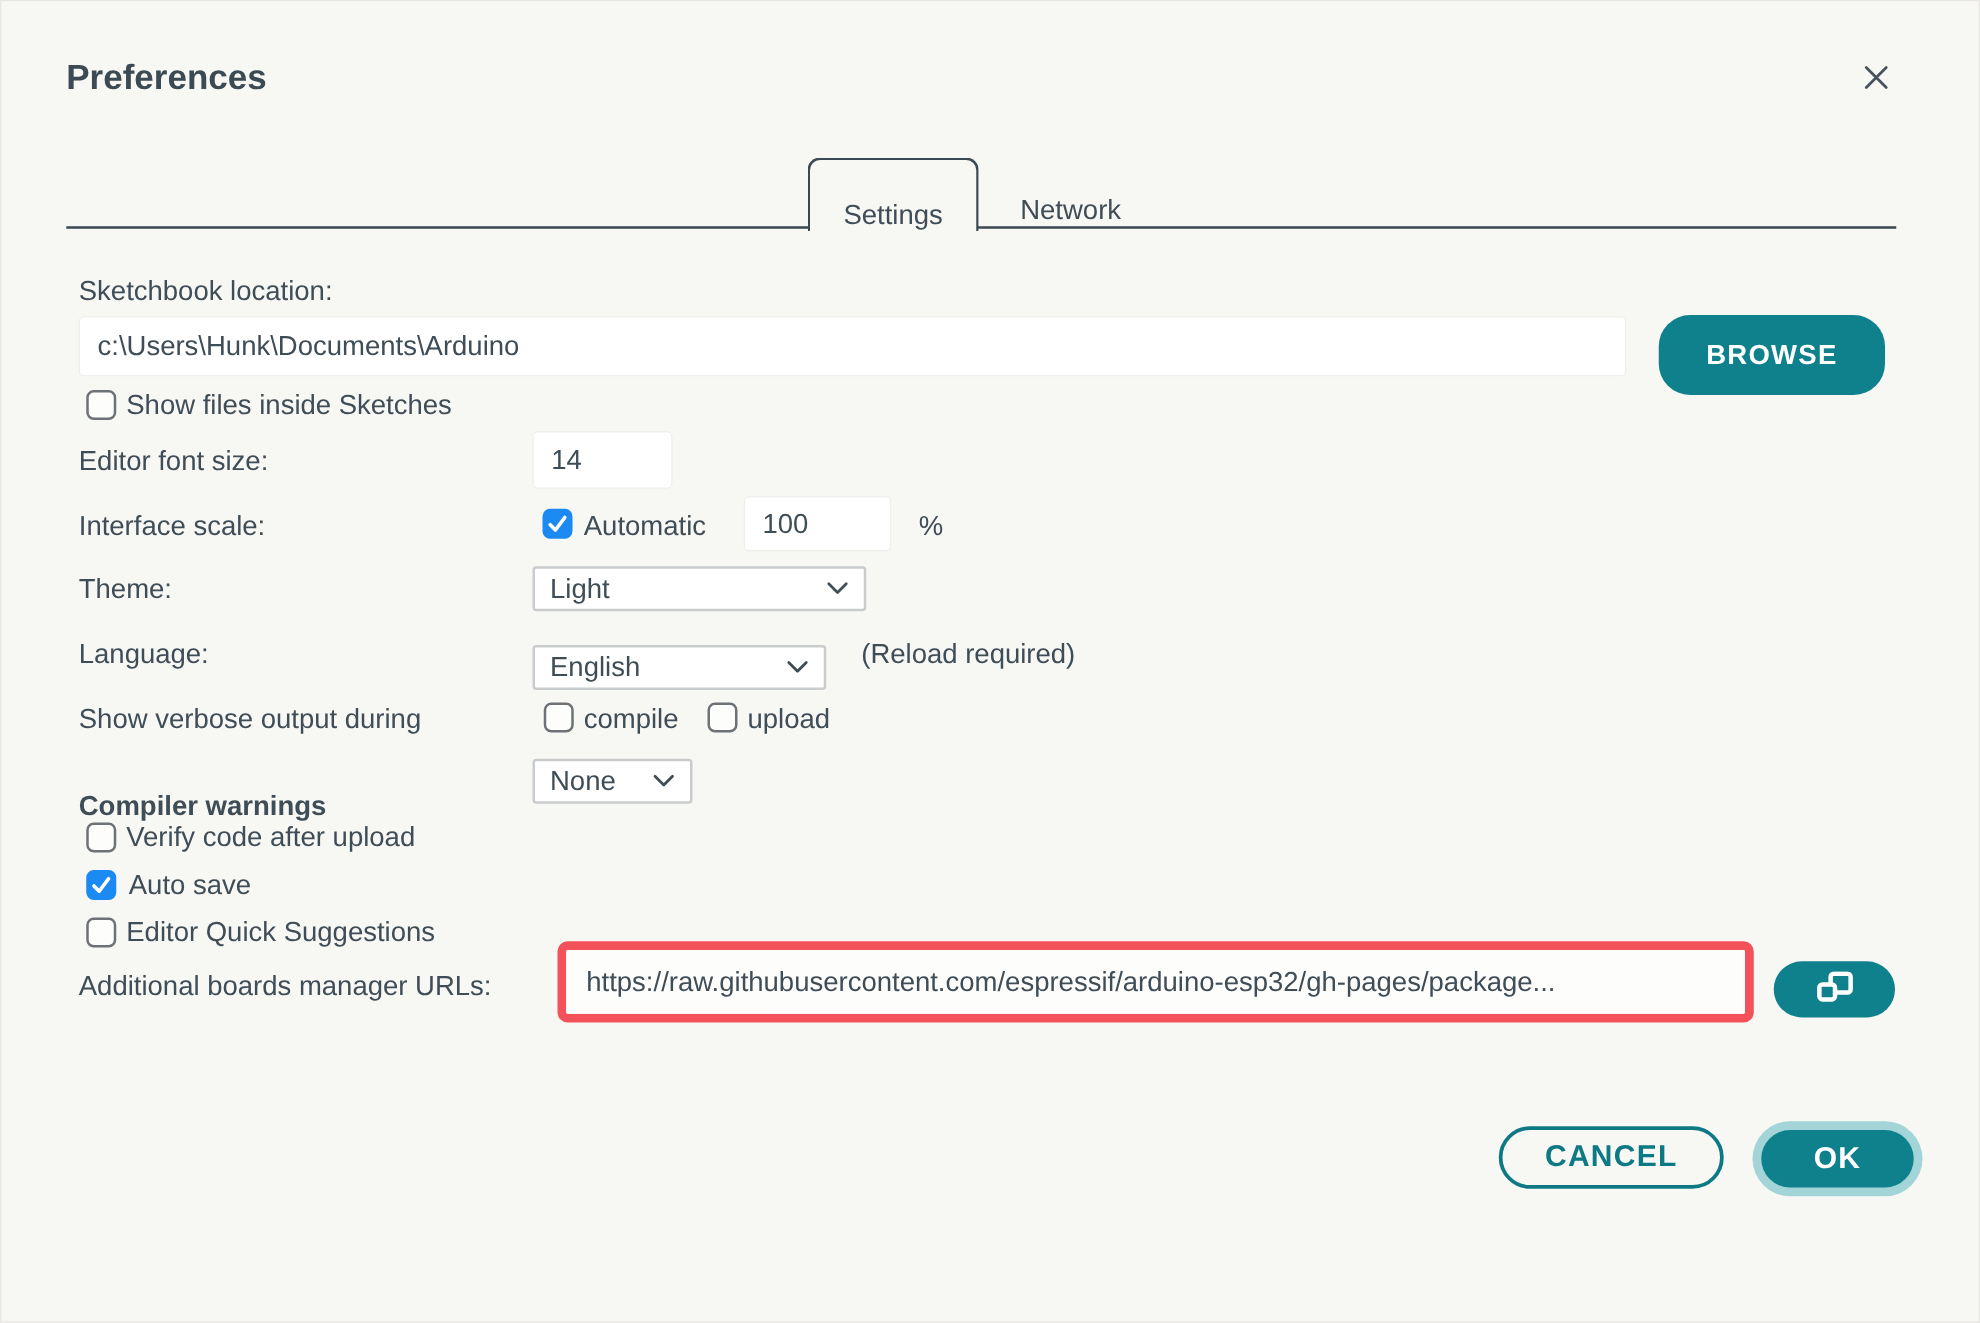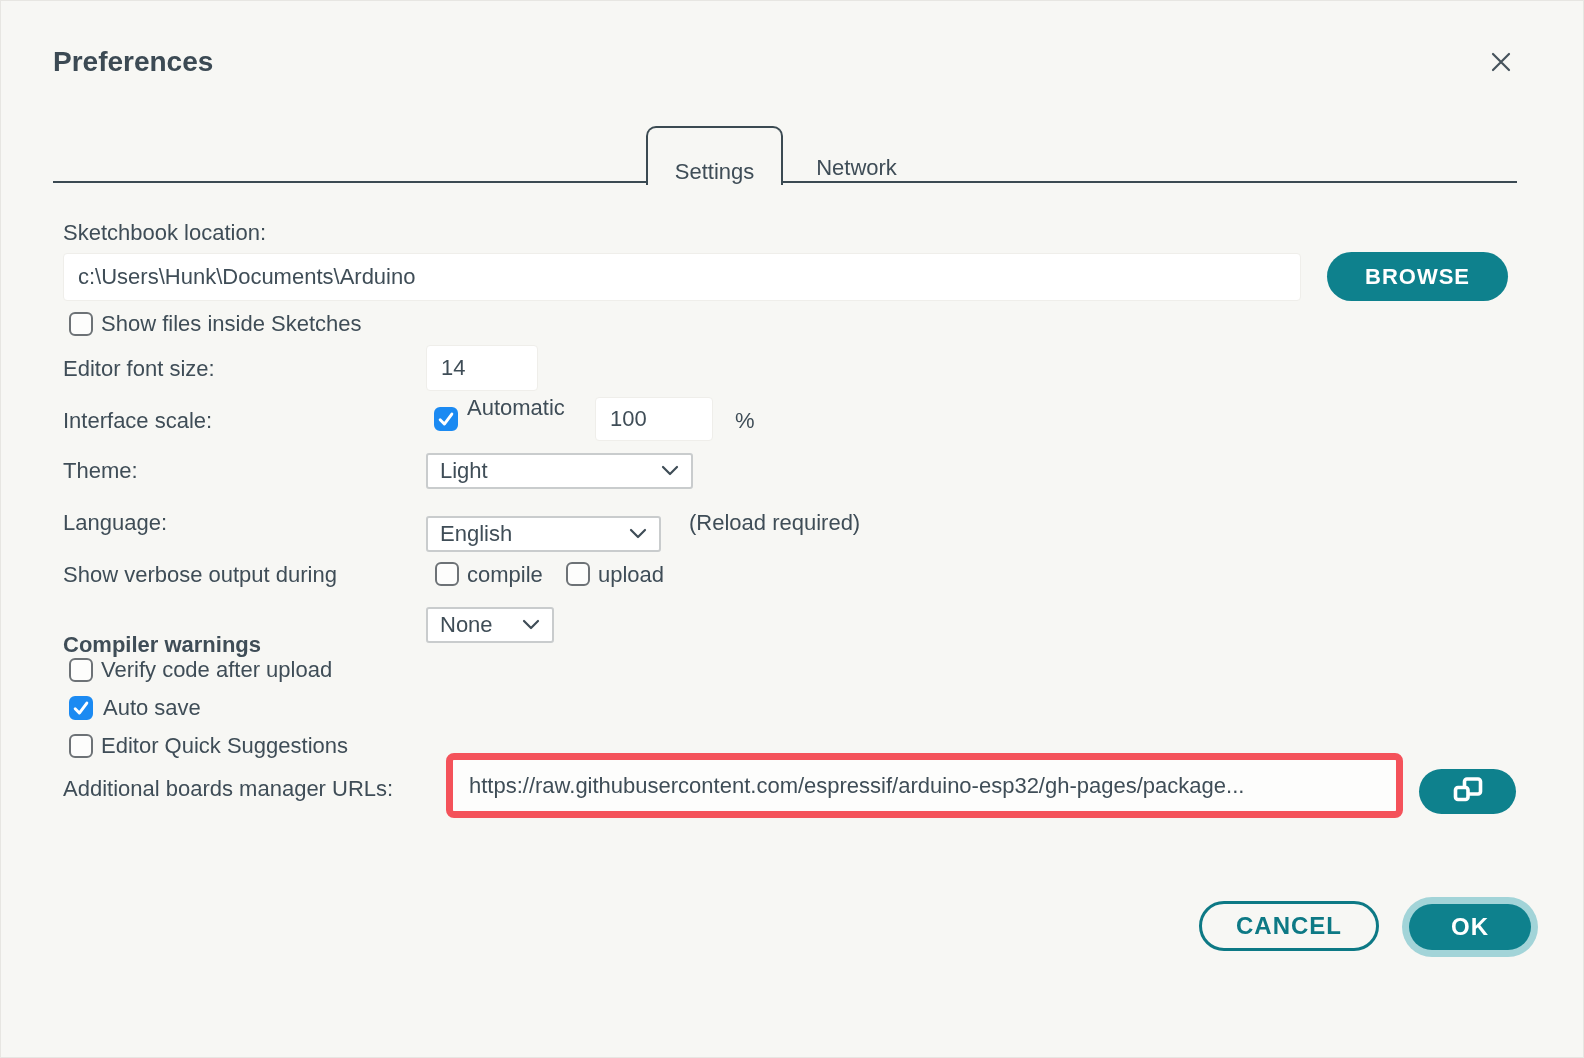--- a/index.html
+++ b/index.html
@@ -37,21 +37,21 @@
   #tab-settings{left:645px;top:125px;width:137px;height:59px;background:var(--bg);border:2px solid #3b4a52;border-bottom:none;border-radius:10px 10px 0 0;}
   #tab-network{left:793px;top:128px;width:125px;height:52px;}
 
   
   .txt-input{position:absolute;background:var(--input-bg);border:1px solid #efeeea;border-radius:4px;font-family:inherit;font-size:22px;color:var(--text);padding:0 14px;outline:none;}
   #inp-sketchbook{left:62px;top:252px;width:1238px;height:48px;}
   #inp-fontsize{left:425px;top:344px;width:112px;height:46px;}
   #inp-scale{left:594px;top:396px;width:118px;height:44px;}
 
   
-  #btn-browse{left:1326px;top:251px;width:181px;height:49px;background:var(--teal);color:#fff;border:none;border-radius:25px;font-family:inherit;font-size:22px;font-weight:bold;letter-spacing:1px;cursor:pointer;}
+  #btn-browse{left:1326px;top:251px;width:181px;height:64px;background:var(--teal);color:#fff;border:none;border-radius:25px;font-family:inherit;font-size:22px;font-weight:bold;letter-spacing:1px;cursor:pointer;}
   #btn-window{left:1418px;top:768px;width:97px;height:45px;background:var(--teal);border:none;border-radius:23px;display:flex;align-items:center;justify-content:center;cursor:pointer;}
   #btn-cancel{left:1198px;top:900px;width:180px;height:50px;background:var(--bg);border:3px solid var(--teal-dark);border-radius:26px;color:var(--teal-dark);font-family:inherit;font-size:24px;font-weight:bold;letter-spacing:1px;cursor:pointer;}
   #btn-ok{left:1408px;top:903px;width:122px;height:46px;background:var(--teal);border:none;border-radius:24px;box-shadow:0 0 0 7px var(--halo);color:#fff;font-family:inherit;font-size:24px;font-weight:bold;letter-spacing:1px;cursor:pointer;}
 
   
   .cb{position:absolute;width:24px;height:24px;border:2px solid var(--cb-border);border-radius:6px;background:#fdfdfc;cursor:pointer;display:flex;align-items:center;justify-content:center;}
   .cb svg{display:none;}
   .cb.checked{background:var(--blue);border-color:var(--blue);}
   .cb.checked svg{display:block;}
 
@@ -94,21 +94,21 @@
 
 <div class="lbl" style="left:62px;top:353px;">Editor font size:</div>
 <input class="txt-input" id="inp-fontsize" type="text" value="14" style="">
 
 <div class="lbl" style="left:62px;top:405px;">Interface scale:</div>
 <div class="cb checked" style="left:433px;top:406px;">
   <svg width="20" height="20" viewBox="0 0 24 24">
       <polyline points="5,13 10,18 19,6" fill="none" stroke="#fff" stroke-width="3.5" stroke-linecap="round" stroke-linejoin="round"></polyline>
     </svg>
 </div>
-<div class="lbl" style="left:466px;top:392px;">Automatic</div>
+<div class="lbl" style="left:466px;top:405px;">Automatic</div>
 <input class="txt-input" id="inp-scale" type="text" value="100" style="">
 <div class="lbl" style="left:734px;top:405px;">%</div>
 
 <div class="lbl" style="left:62px;top:455px;">Theme:</div>
 <div class="sel" style="left:425px;top:452px;width:267px;height:36px;">
   <span>Light</span>
   <span class="chev">
     <svg width="18" height="12" viewBox="0 0 18 12">
         <polyline points="2,2 9,9 16,2" fill="none" stroke="#3f4d57" stroke-width="2.2" stroke-linecap="round" stroke-linejoin="round"></polyline>
       </svg>

